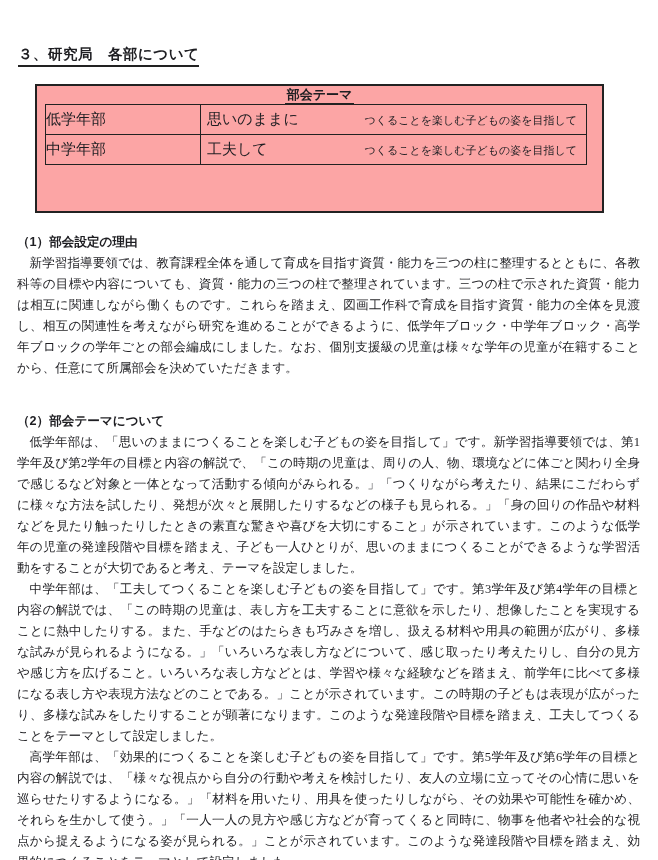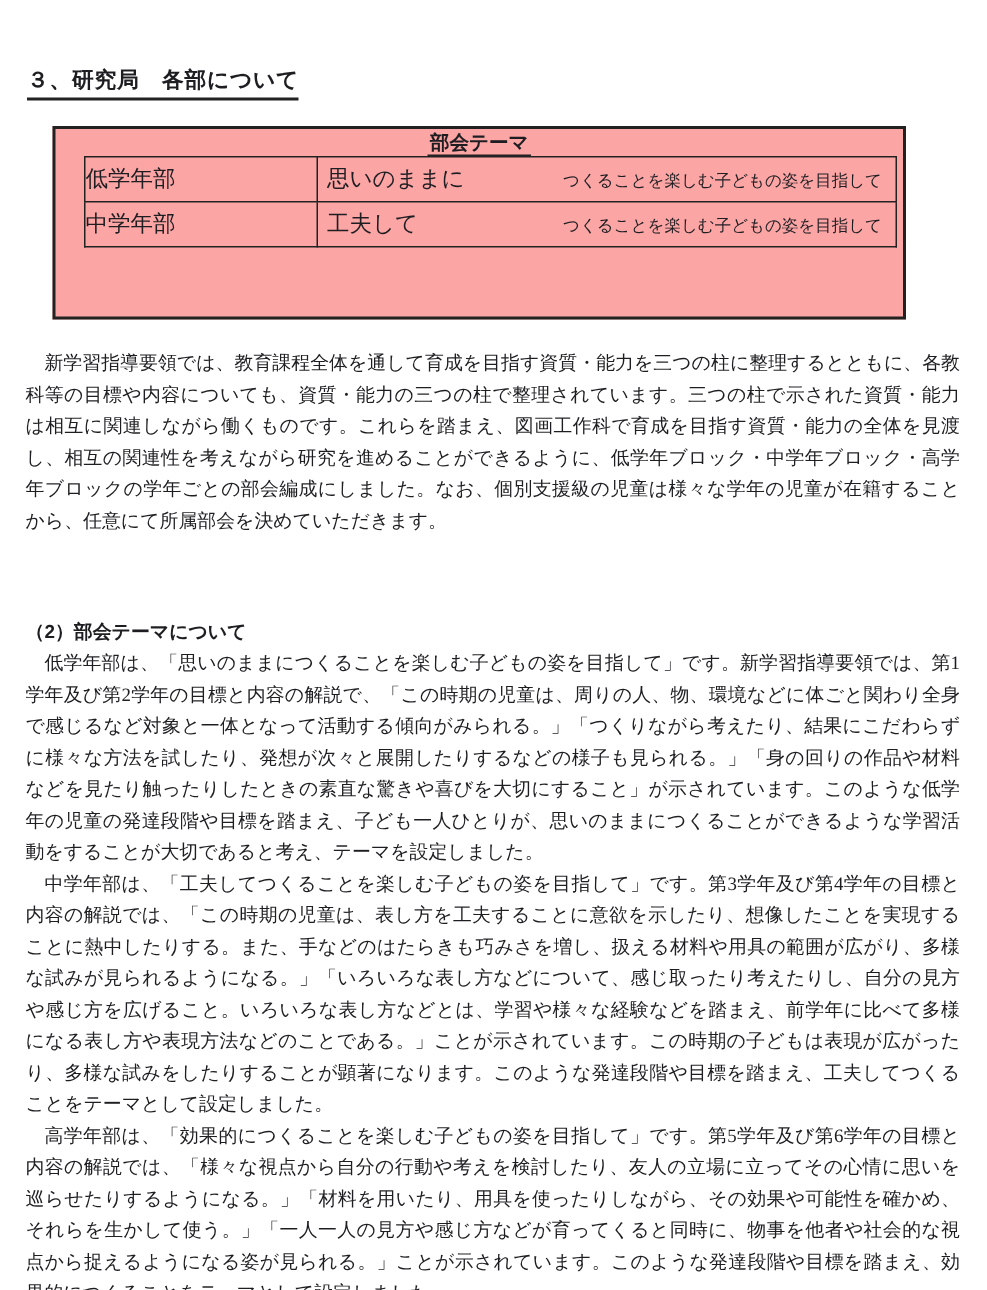--- a/index.html
+++ b/index.html
@@ -34,21 +34,21 @@
     margin-top:1px;
     text-align:center;
     font-family:"Liberation Sans","DejaVu Sans",sans-serif;
     font-weight:bold;font-size:13px;line-height:16px;
   }
   .theme-box-header span{
     border-bottom:1.5px solid #222;
     padding:0 2px 0.5px 2px;
   }
   table.theme-table{
-    position:absolute;left:19px;top:18px;
+    position:absolute;left:8px;top:18px;
     width:542px;
     border-collapse:collapse;
     table-layout:fixed;
   }
   table.theme-table td{
     border:1px solid #222;
     height:29px;
     padding:0;
     vertical-align:middle;
   }
@@ -121,20 +121,21 @@
               <span class="theme-main">工夫して</span>
               <span class="theme-sub">つくることを楽しむ子どもの姿を目指して</span>
             </div>
           </td>
         </tr>
       </tbody>
     </table>
   </div>
 
   <div class="section section-1">
+    <h2 class="section-heading">（1）部会設定の理由</h2>
     <p class="body-para">新学習指導要領では、教育課程全体を通して育成を目指す資質・能力を三つの柱に整理するとともに、各教科等の目標や内容についても、資質・能力の三つの柱で整理されています。三つの柱で示された資質・能力は相互に関連しながら働くものです。これらを踏まえ、図画工作科で育成を目指す資質・能力の全体を見渡し、相互の関連性を考えながら研究を進めることができるように、低学年ブロック・中学年ブロック・高学年ブロックの学年ごとの部会編成にしました。なお、個別支援級の児童は様々な学年の児童が在籍することから、任意にて所属部会を決めていただきます。</p>
   </div>
 
   <div class="section section-2">
     <h2 class="section-heading">（2）部会テーマについて</h2>
     <p class="body-para">低学年部は、「思いのままにつくることを楽しむ子どもの姿を目指して」です。新学習指導要領では、第1学年及び第2学年の目標と内容の解説で、「この時期の児童は、周りの人、物、環境などに体ごと関わり全身で感じるなど対象と一体となって活動する傾向がみられる。」「つくりながら考えたり、結果にこだわらずに様々な方法を試したり、発想が次々と展開したりするなどの様子も見られる。」「身の回りの作品や材料などを見たり触ったりしたときの素直な驚きや喜びを大切にすること」が示されています。このような低学年の児童の発達段階や目標を踏まえ、子ども一人ひとりが、思いのままにつくることができるような学習活動をすることが大切であると考え、テーマを設定しました。</p>
     <p class="body-para">中学年部は、「工夫してつくることを楽しむ子どもの姿を目指して」です。第3学年及び第4学年の目標と内容の解説では、「この時期の児童は、表し方を工夫することに意欲を示したり、想像したことを実現することに熱中したりする。また、手などのはたらきも巧みさを増し、扱える材料や用具の範囲が広がり、多様な試みが見られるようになる。」「いろいろな表し方などについて、感じ取ったり考えたりし、自分の見方や感じ方を広げること。いろいろな表し方などとは、学習や様々な経験などを踏まえ、前学年に比べて多様になる表し方や表現方法などのことである。」ことが示されています。この時期の子どもは表現が広がったり、多様な試みをしたりすることが顕著になります。このような発達段階や目標を踏まえ、工夫してつくることをテーマとして設定しました。</p>
     <p class="body-para">高学年部は、「効果的につくることを楽しむ子どもの姿を目指して」です。第5学年及び第6学年の目標と内容の解説では、「様々な視点から自分の行動や考えを検討したり、友人の立場に立ってその心情に思いを巡らせたりするようになる。」「材料を用いたり、用具を使ったりしながら、その効果や可能性を確かめ、それらを生かして使う。」「一人一人の見方や感じ方などが育ってくると同時に、物事を他者や社会的な視点から捉えるようになる姿が見られる。」ことが示されています。このような発達段階や目標を踏まえ、効果的につくることをテーマとして設定しました。</p>
     <p class="body-para">なお、研究主題を受け、いずれの部会のテーマも「つくることを楽しむ子どもの姿を目指して」各部について。</p>
   </div>

